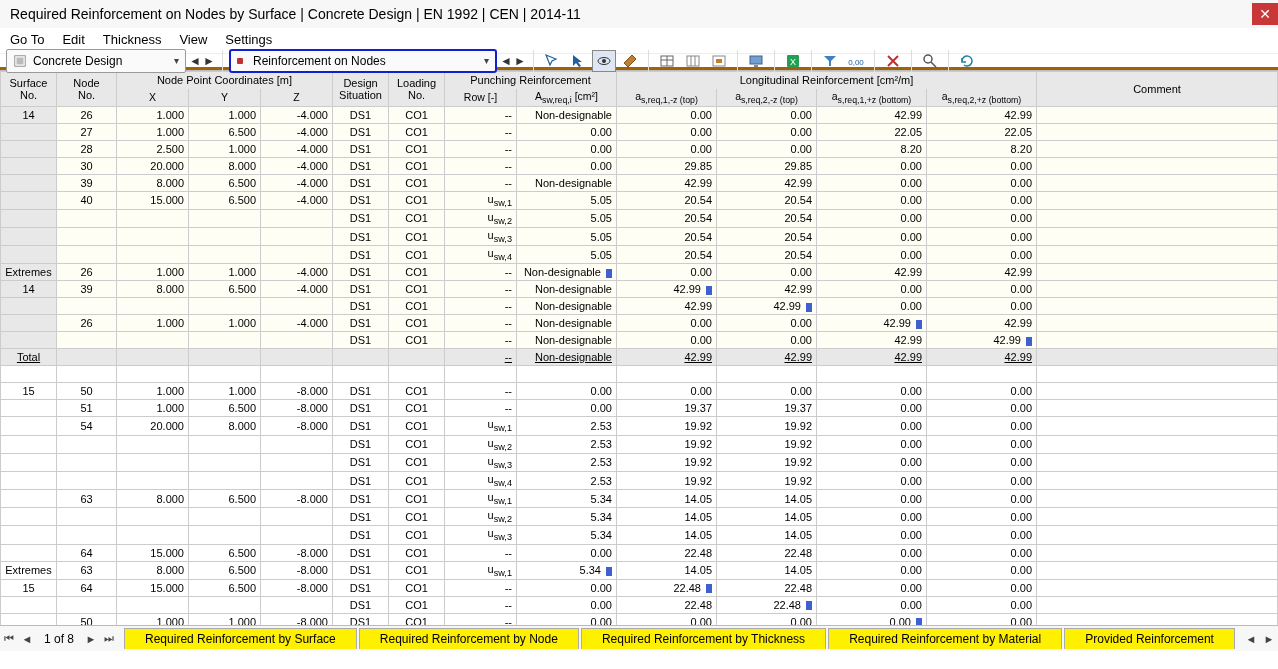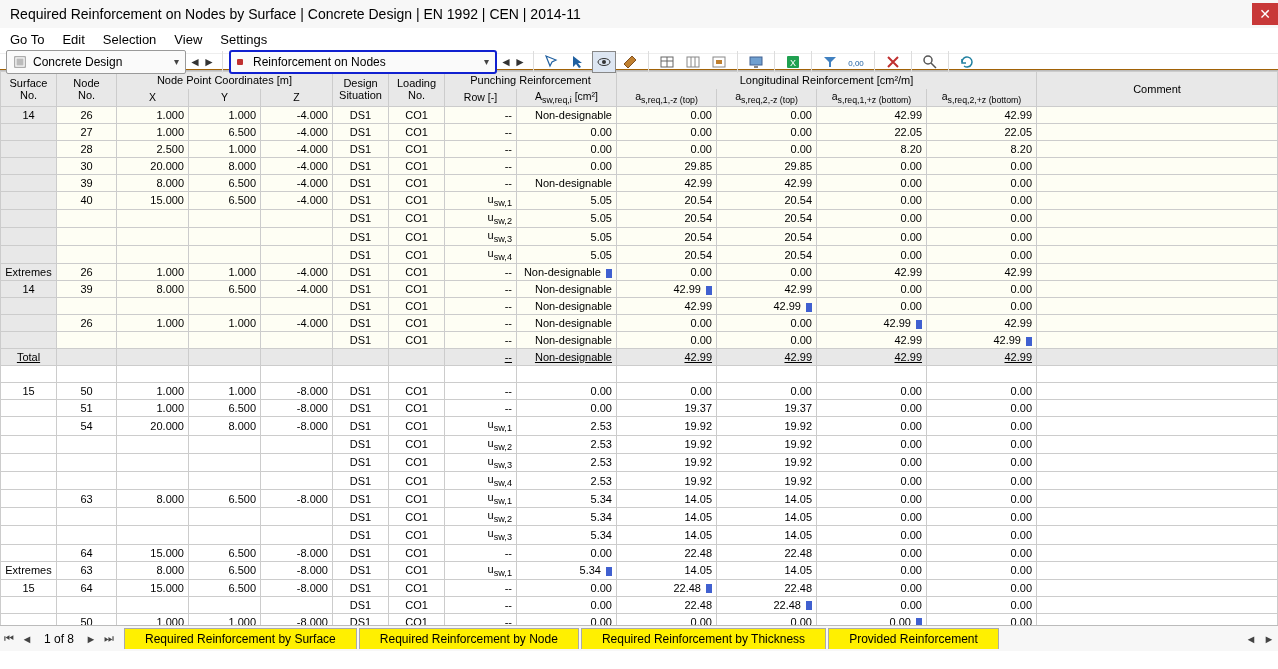--- a/index.html
+++ b/index.html
@@ -5,21 +5,21 @@
 * { box-sizing: border-box; margin: 0; padding: 0; font-family: "Segoe UI", Tahoma, sans-serif; }
 body { background: #fff; width: 1278px; height: 669px; overflow: hidden; font-size: 12px; color: #000; }
 
 .titlebar { display: flex; align-items: center; height: 28px; padding: 0 0 0 10px; background: #f7f7f7; }
 .titlebar-text { font-size: 14px; }
 .close-btn { margin-left: auto; width: 26px; height: 22px; background: #c83838; color: #fff; display: flex; align-items: center; justify-content: center; font-size: 14px; line-height: 1; cursor: pointer; }
 
 .menubar { display: flex; gap: 18px; padding: 4px 10px 6px 10px; background: #fff; font-size: 13px; }
 .menubar span { cursor: pointer; }
 
-.toolbar { display: flex; align-items: center; height: 17px; padding: 0 6px; background: #fff; border-top: 1px solid #eee; border-bottom: 1px solid #a16207; gap: 2px; }
+.toolbar { display: flex; align-items: center; height: 17px; padding: 0 6px; background: #fff; border-top: 1px solid #eee; border-bottom: 3px solid #a16207; gap: 2px; }
 .combo { display: flex; align-items: center; height: 24px; border: 1px solid #999; border-radius: 2px; background: #fafafa; padding: 0 6px; font-size: 12px; position: relative; }
 .combo .chev { margin-left: auto; font-size: 10px; color: #444; }
 .nav-arrows { display: flex; gap: 0; }
 .nav-arrows .arr { width: 14px; height: 22px; display: flex; align-items: center; justify-content: center; font-size: 12px; color: #333; cursor: pointer; }
 .combo.highlight { border: 2px solid #1020d0; border-radius: 3px; width: 268px; }
 .combo.highlight .dot { width: 6px; height: 6px; background: #c03030; border-radius: 1px; margin-right: 10px; }
 
 .sep { width: 1px; height: 22px; background: #ddd; margin: 0 4px; }
 .tbtn { width: 24px; height: 22px; display: flex; align-items: center; justify-content: center; border: 1px solid transparent; cursor: pointer; }
 .tbtn svg { width: 16px; height: 16px; }
@@ -67,21 +67,21 @@
 <body>
 
 <div class="titlebar">
   <span class="titlebar-text">Required Reinforcement on Nodes by Surface | Concrete Design | EN 1992 | CEN | 2014-11</span>
   <div class="close-btn">✕</div>
 </div>
 
 <div class="menubar">
   <span>Go To</span>
   <span>Edit</span>
-  <span>Selection</span>
+  <span>Thickness</span>
   <span>View</span>
   <span>Settings</span>
 </div>
 
 <div class="toolbar">
   <div class="combo" style="width:180px">
     <svg width="14" height="14" viewBox="0 0 16 16" style="margin-right:6px">
         <rect x="2" y="2" width="12" height="12" fill="none" stroke="#888"></rect>
         <rect x="4" y="4" width="8" height="8" fill="#bbb"></rect>
       </svg>
@@ -721,17 +721,18 @@
 <div class="pager">
   <span class="parr">⏮</span>
   <span class="parr">◄</span>
   <span class="pinfo">1 of 8</span>
   <span class="parr">►</span>
   <span class="parr">⏭</span>
   <div class="tabstrip">
     <div class="tab sel">Required Reinforcement by Surface</div>
     <div class="tab">Required Reinforcement by Node</div>
     <div class="tab">Required Reinforcement by Thickness</div>
+    <div class="tab">Required Reinforcement by Material</div>
     <div class="tab">Provided Reinforcement</div>
   </div>
   <span class="parr">◄</span>
   <span class="parr">►</span>
 </div>
 
 </body></html>

